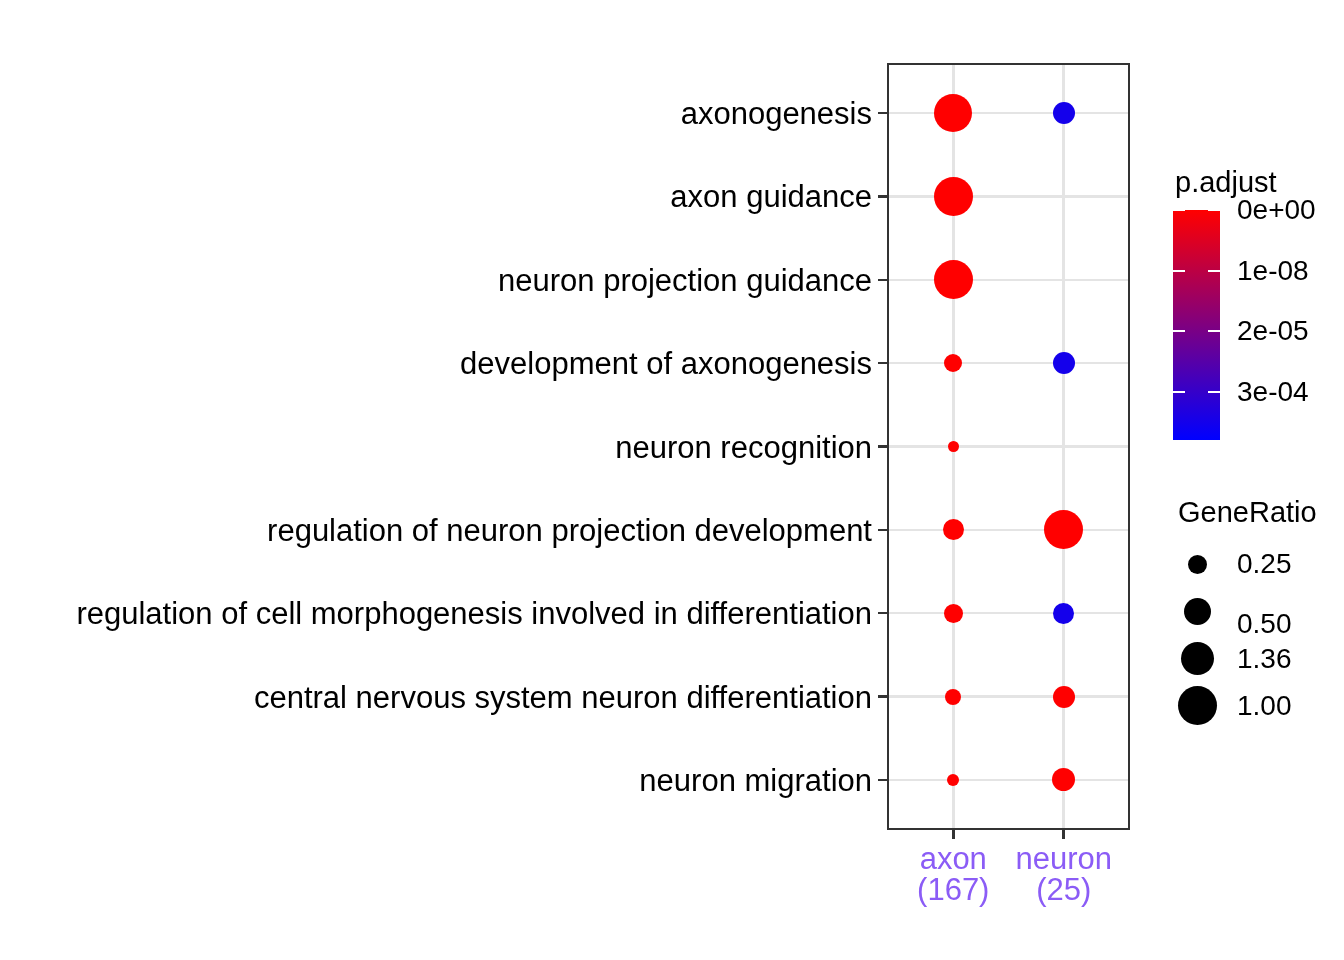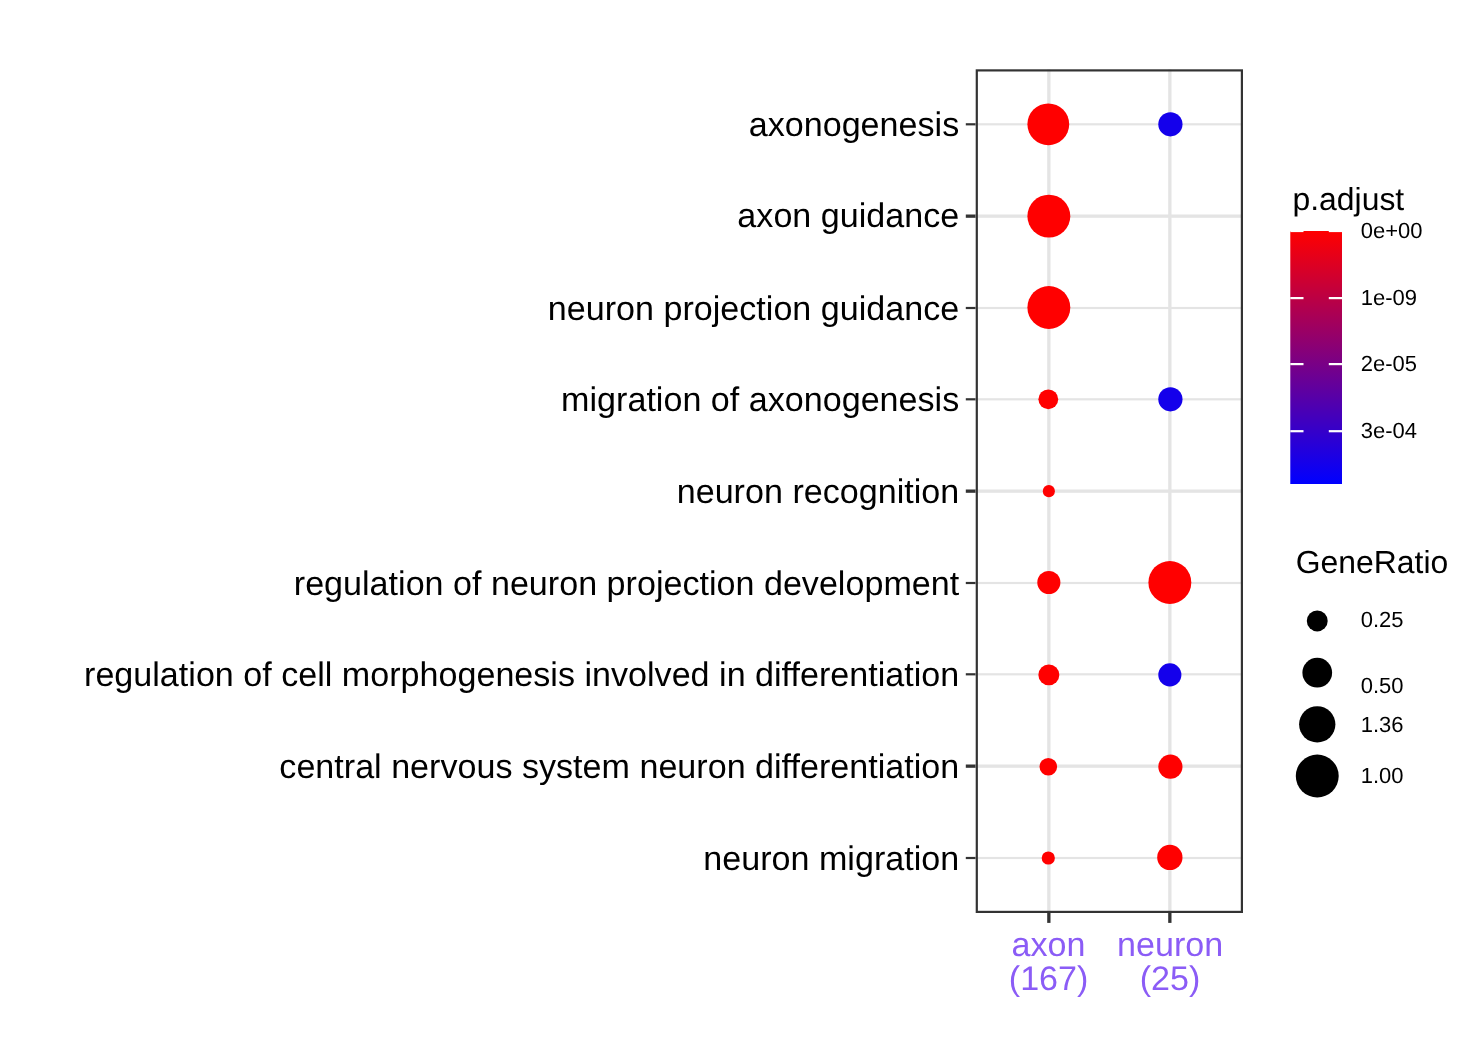--- a/index.html
+++ b/index.html
@@ -98,21 +98,21 @@
     position: absolute;
     height: 2px;
     width: 12px;
     background: #ffffff;
     z-index: 2;
   }
   .legend-value {
     position: absolute;
     left: 1237px;
     transform: translateY(-50%);
-    font-size: 20px;
+    font-size: 28px;
     line-height: 1;
     white-space: nowrap;
     color: #000000;
   }
   .size-dot {
     position: absolute;
     border-radius: 50%;
     background: #000000;
   }
 </style>
@@ -151,21 +151,21 @@
     </div>
 
   <div id="y-axis">
       <div class="y-tick" style="left: 878px; top: 111.772px;"></div>
       <div class="y-label" style="top: 113.022px;">axonogenesis</div>
       <div class="y-tick" style="left: 878px; top: 195.141px;"></div>
       <div class="y-label" style="top: 196.391px;">axon guidance</div>
       <div class="y-tick" style="left: 878px; top: 278.511px;"></div>
       <div class="y-label" style="top: 279.761px;">neuron projection guidance</div>
       <div class="y-tick" style="left: 878px; top: 361.88px;"></div>
-      <div class="y-label" style="top: 363.13px;">migration of axonogenesis</div>
+      <div class="y-label" style="top: 363.13px;">development of axonogenesis</div>
       <div class="y-tick" style="left: 878px; top: 445.25px;"></div>
       <div class="y-label" style="top: 446.5px;">neuron recognition</div>
       <div class="y-tick" style="left: 878px; top: 528.62px;"></div>
       <div class="y-label" style="top: 529.87px; margin-left: 44px;">regulation of neuron projection development</div>
       <div class="y-tick" style="left: 878px; top: 611.989px;"></div>
       <div class="y-label" style="top: 613.239px;">regulation of cell morphogenesis involved in differentiation</div>
       <div class="y-tick" style="left: 878px; top: 695.359px;"></div>
       <div class="y-label" style="top: 696.609px;">central nervous system neuron differentiation</div>
       <div class="y-tick" style="left: 878px; top: 778.728px;"></div>
       <div class="y-label" style="top: 779.978px;">neuron migration</div>
@@ -185,21 +185,21 @@
 
   <div id="legend-padjust">
     <div class="legend-title" style="left:1175px; top:182px;">p.adjust</div>
     <div class="colorbar" id="colorbar" style="background: linear-gradient(rgb(255, 0, 0), rgb(0, 0, 255));"></div>
     <div id="colorbar-ticks">
         <div class="colorbar-tick" style="left: 1173px; top: 209px;"></div>
         <div class="colorbar-tick" style="left: 1208px; top: 209px;"></div>
         <div class="legend-value" style="top: 210px;">0e+00</div>
         <div class="colorbar-tick" style="left: 1173px; top: 269.526px;"></div>
         <div class="colorbar-tick" style="left: 1208px; top: 269.526px;"></div>
-        <div class="legend-value" style="top: 270.526px;">1e-09</div>
+        <div class="legend-value" style="top: 270.526px;">1e-08</div>
         <div class="colorbar-tick" style="left: 1173px; top: 330.053px;"></div>
         <div class="colorbar-tick" style="left: 1208px; top: 330.053px;"></div>
         <div class="legend-value" style="top: 331.053px;">2e-05</div>
         <div class="colorbar-tick" style="left: 1173px; top: 390.579px;"></div>
         <div class="colorbar-tick" style="left: 1208px; top: 390.579px;"></div>
         <div class="legend-value" style="top: 391.579px;">3e-04</div>
       </div>
   </div>
 
   <div id="legend-generatio">

